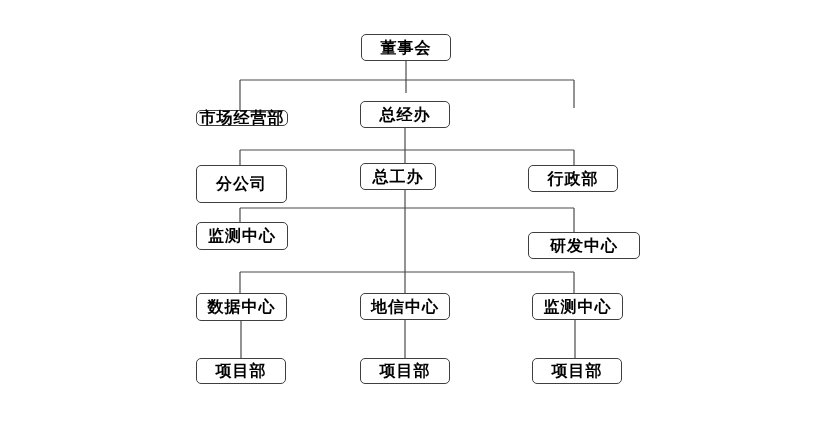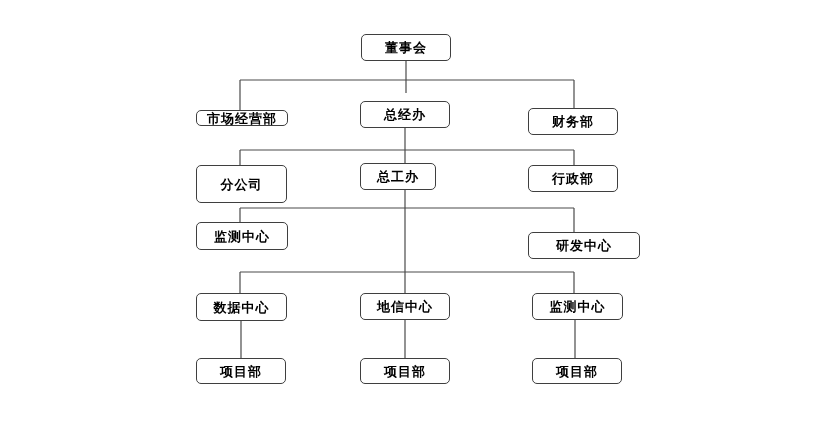--- a/index.html
+++ b/index.html
@@ -31,21 +31,21 @@
     position: absolute;
     box-sizing: border-box;
     background: #ffffff;
     border: 1.6px solid #3f3f3f;
     border-radius: 5px;
     display: flex;
     align-items: center;
     justify-content: center;
   }
   .node-label {
-    font-size: 13px;
+    font-size: 16px;
     font-weight: bold;
     color: #000000;
     letter-spacing: 1px;
     white-space: nowrap;
     line-height: 1;
   }
 </style>
 </head>
 <body>
 
@@ -82,23 +82,20 @@
   </div>
 
   <div class="node" style="left:360px; top:101px;  width:90px; height:27px">
     <span class="node-label">总经办</span>
   </div>
 
   <div class="node" style="left:196px; top:110px; width:92px; height:16px">
     <span class="node-label">市场经营部</span>
   </div>
 
-  <div class="node" style="left:528px; top:108px; width:90px; height:27px">
-    <span class="node-label">财务部</span>
-  </div>
 
   <div class="node" style="left:196px; top:165px; width:91px; height:38px">
     <span class="node-label">分公司</span>
   </div>
 
   <div class="node" style="left:360px; top:163px; width:76px; height:27px">
     <span class="node-label">总工办</span>
   </div>
 
   <div class="node" style="left:528px; top:165px; width:90px; height:27px">

